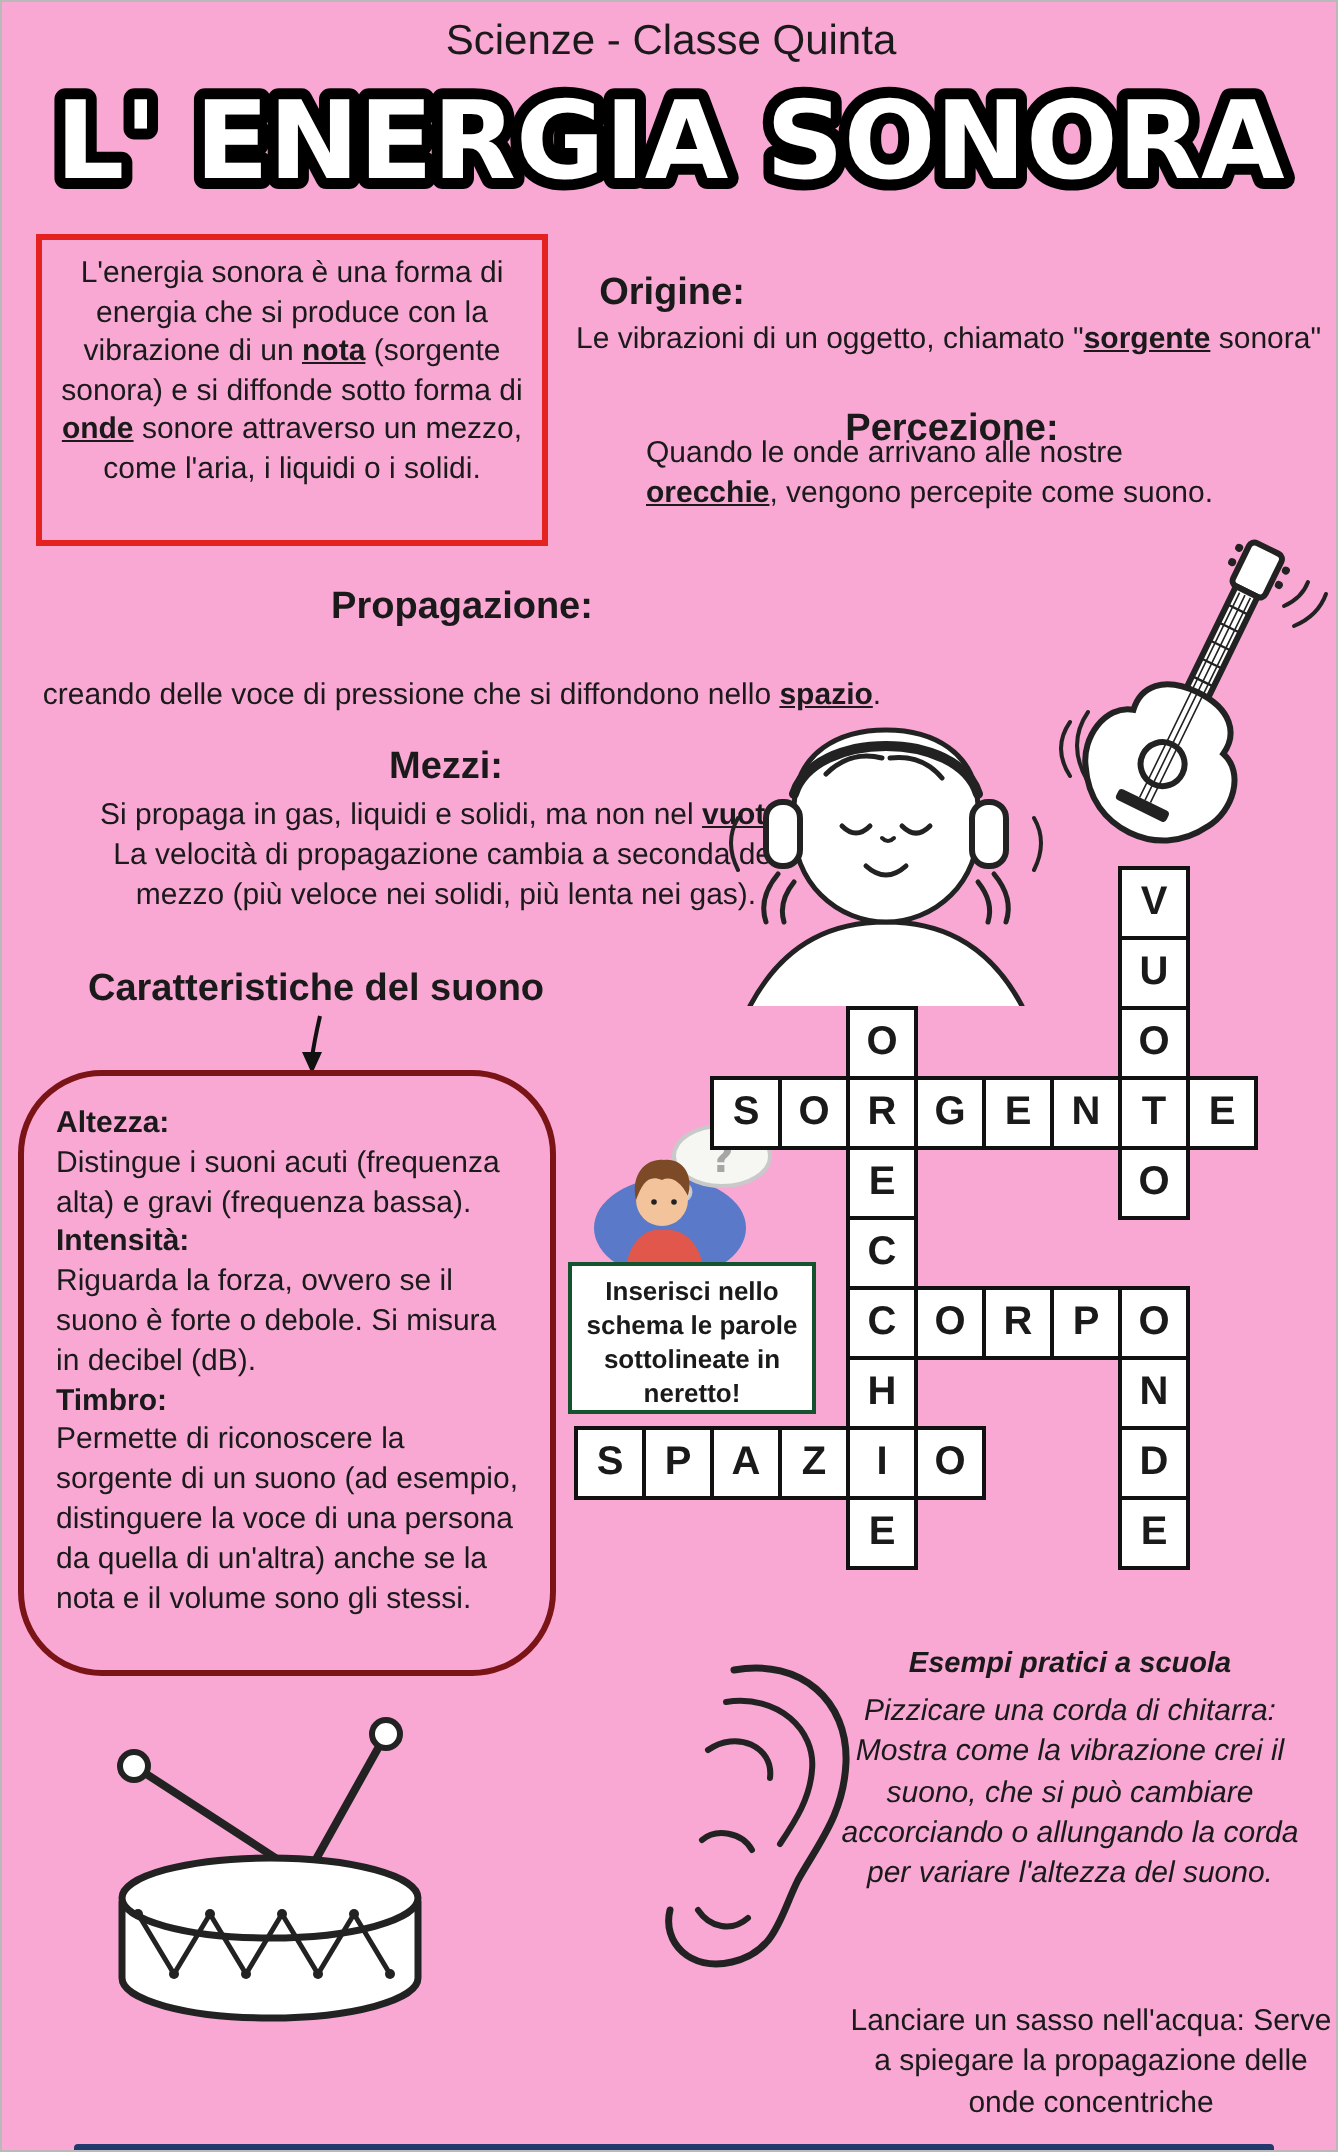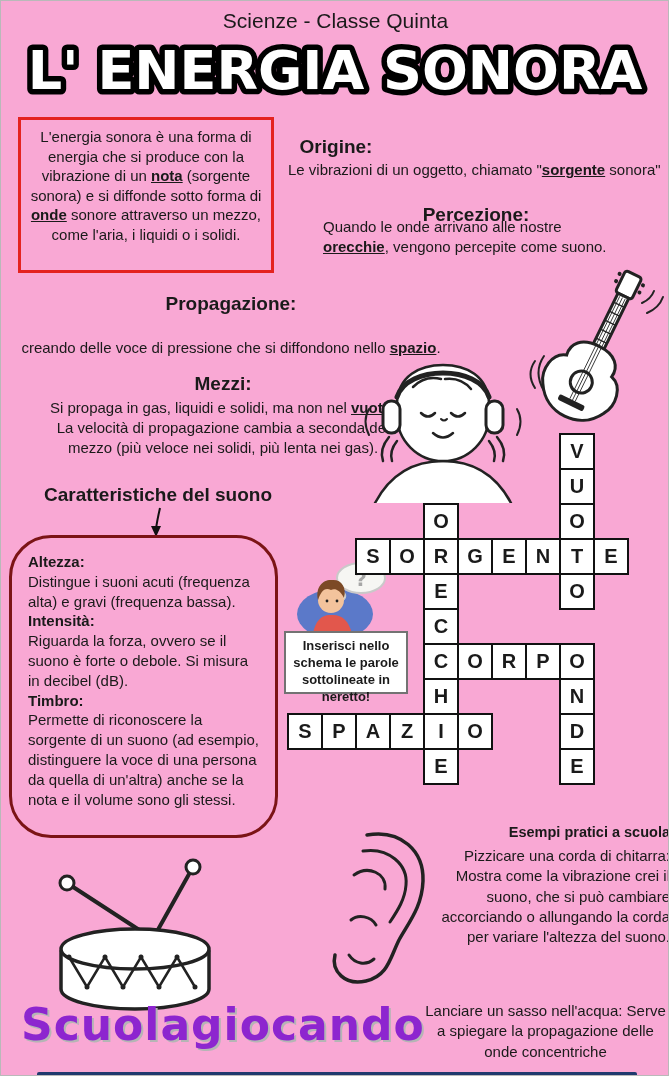--- a/index.html
+++ b/index.html
@@ -32,25 +32,25 @@
     font-size:15px;line-height:1.32;
   }
   #caratt-box .term{font-weight:700;}
   #crossword-grid{left:286px;top:432px;width:345px;height:355px;}
   .cw-cell{
     position:absolute;width:36px;height:37px;box-sizing:border-box;
     border:2px solid #111;background:#fff;display:flex;align-items:center;justify-content:center;
     font-size:20px;font-weight:700;
   }
   #instruction-box{
-    left:283px;top:630px;width:124px;height:63px;box-sizing:border-box;
-    border:2px solid #737373;background:#fff;padding:5px 3px;
+    left:283px;top:630px;width:124px;height:76px;box-sizing:border-box;
+    border:2px solid #14532d;background:#fff;padding:5px 3px;
     font-size:13px;font-weight:700;text-align:center;line-height:1.3;
   }
-  #esempi-block{left:425px;top:823px;width:244px;text-align:right;}
+  #esempi-block{left:412px;top:823px;width:244px;text-align:center;font-style:italic;}
   #esempi-title{font-weight:700;font-size:14.5px;}
   #esempi-body{font-size:15px;line-height:1.35;margin-top:6px;}
   #sasso-block{left:420px;top:1000px;width:249px;font-size:15px;line-height:1.35;text-align:center;}
   #brand{
     left:20px;top:998px;width:392px;text-align:center;
     font-size:44px;font-weight:700;letter-spacing:1px;color:#8d25cf;
     text-shadow:2px 2px 0 #b5b5b5;font-family:"DejaVu Sans","Liberation Sans",sans-serif;
   }
   #footer-bar{left:36px;top:1071px;width:600px;height:5px;background:#203a6e;border-radius:2px;}
   svg{display:block;}
@@ -229,17 +229,16 @@
           <circle cx="110" cy="104" r="2.5"></circle>
           <circle cx="146" cy="104" r="2.5"></circle>
         <circle cx="56" cy="134" r="2.5"></circle>
           <circle cx="92" cy="134" r="2.5"></circle>
           <circle cx="128" cy="134" r="2.5"></circle>
           <circle cx="164" cy="134" r="2.5"></circle>
       </g>
     </g>
   </svg>
 
-  <div id="brand" class="abs">Scuolagiocando</div>
 
   <div id="footer-bar" class="abs"></div>
 
 </div>
 
 </body></html>

